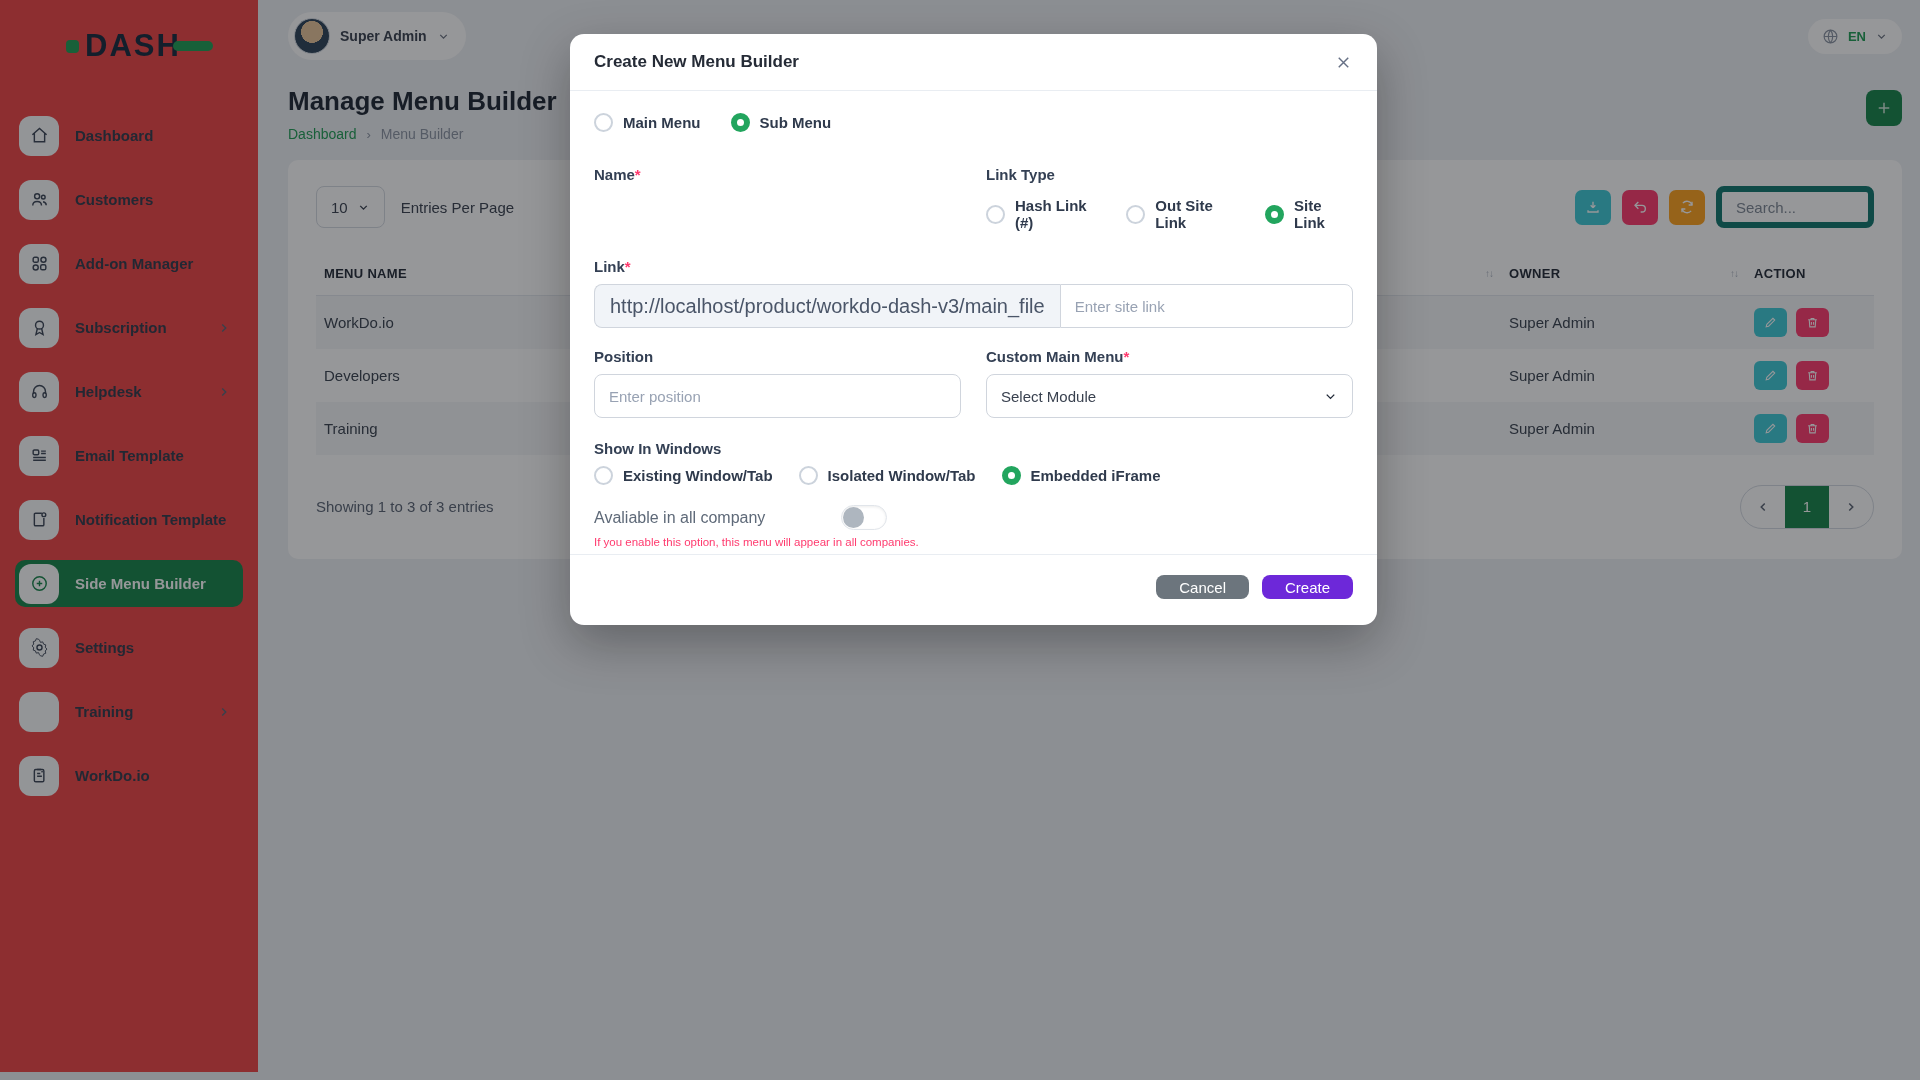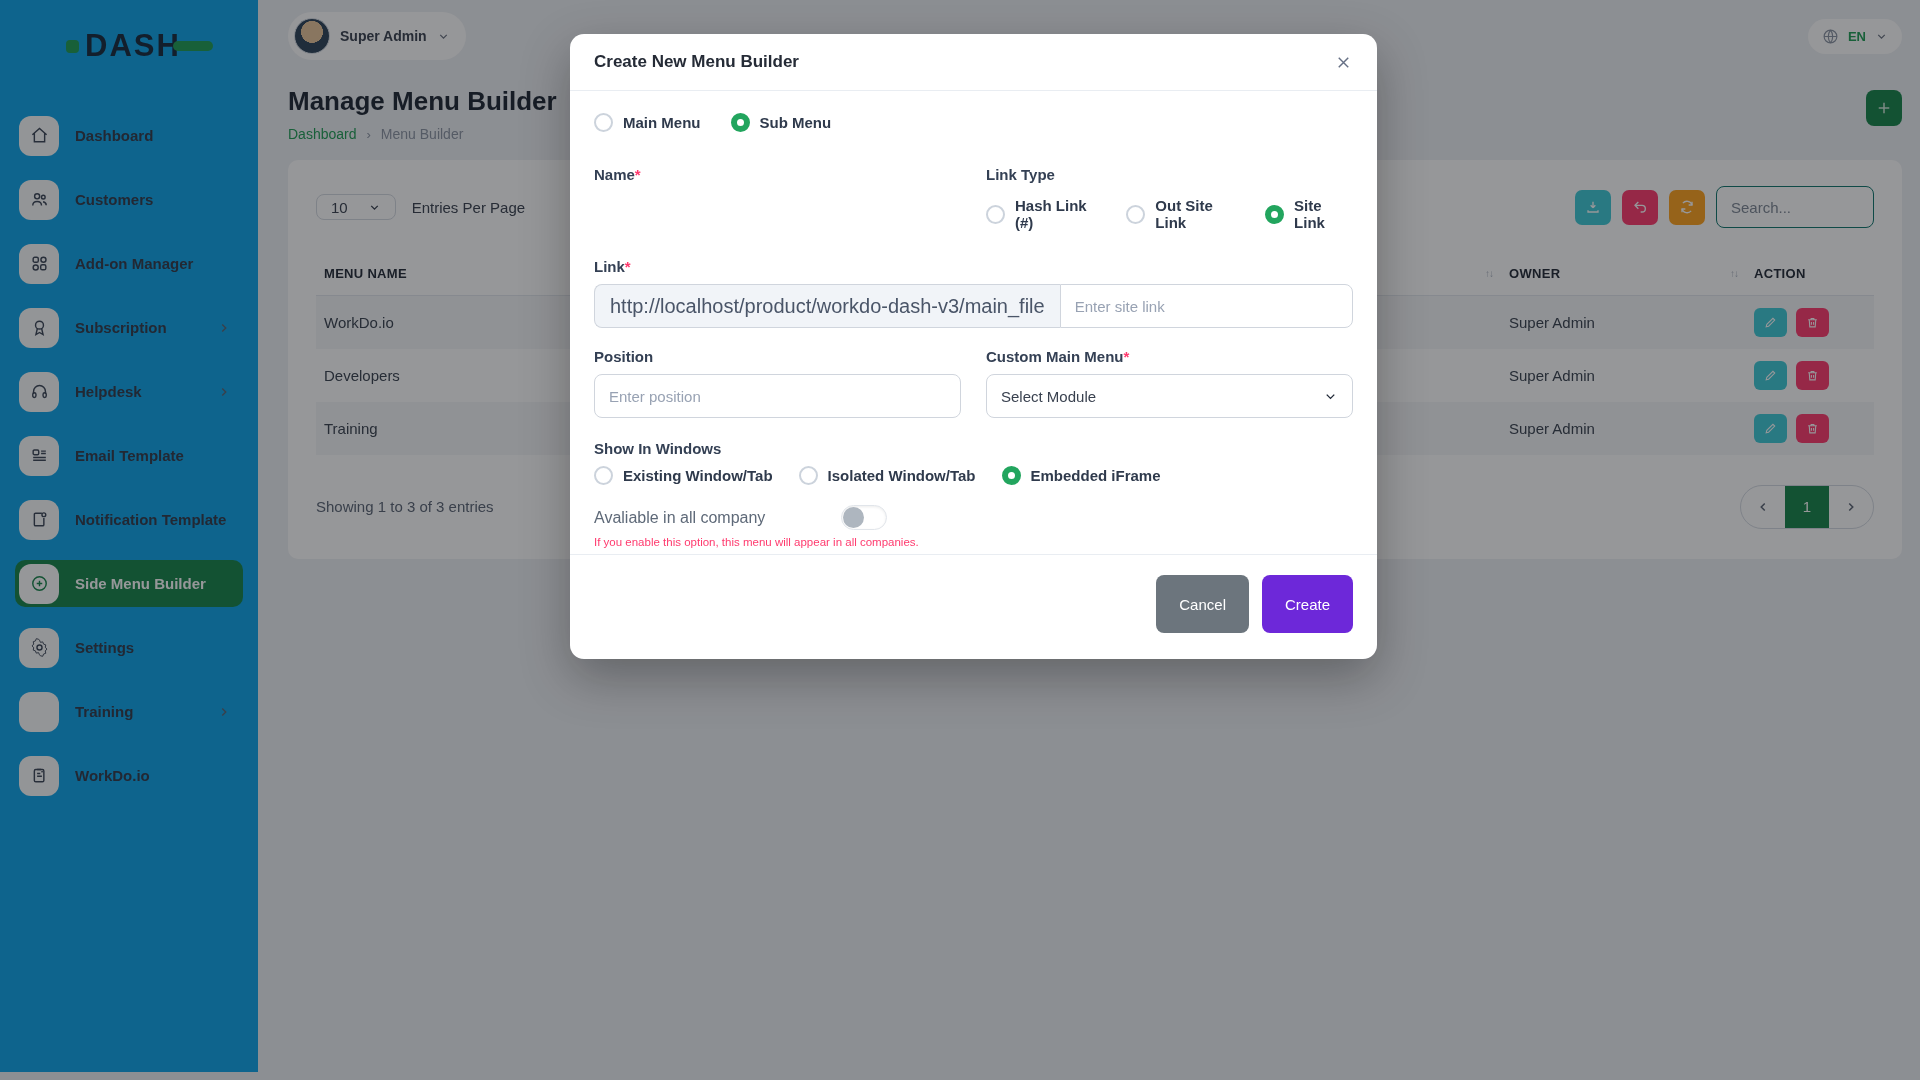--- a/index.html
+++ b/index.html
@@ -1,20 +1,20 @@
 <!DOCTYPE html>
 <html><head>
 <meta charset="utf-8">
 <style>
   * { margin:0; padding:0; box-sizing:border-box; }
   html,body { width:1920px; height:1080px; overflow:hidden;
     font-family:"Liberation Sans", sans-serif; background:#eef0f4; color:#2b3441; }
 
   
-  .sidebar { position:fixed; left:0; top:0; bottom:8px; width:258px; background:#0ea5e9; z-index:1; }
+  .sidebar { position:fixed; left:0; top:0; bottom:8px; width:258px; background:#ef4444; z-index:1; }
   .logo { display:flex; align-items:center; gap:6px; margin:28px 0 0 66px; }
   .logo-dot { width:13px; height:13px; border-radius:4px; background:#1f9d55; }
   .logo-text { font-size:31px; font-weight:800; letter-spacing:2px; color:#17293d; }
   .logo-bar { width:40px; height:10px; border-radius:5px; background:#1f9d55; margin-left:-14px; }
   .nav { margin-top:48px; display:flex; flex-direction:column; gap:17px; padding:0 15px; }
   .s-item { display:flex; align-items:center; gap:16px; height:47px; border-radius:10px; padding:0 12px 0 4px; cursor:pointer; }
   .s-ico { width:40px; height:40px; border-radius:12px; background:#fafbfc; display:flex; align-items:center; justify-content:center; color:#3c4656; flex:0 0 40px; }
   .s-ico svg { width:19px; height:19px; }
   .s-label { font-size:15px; font-weight:700; color:#31394a; flex:1; }
   .s-chev { color:#5a6474; width:14px; height:14px; }
@@ -40,31 +40,31 @@
   .bc-link { color:#1f9d55; cursor:pointer; }
   .bc-sep { color:#8b94a3; font-size:13px; }
   .bc-current { color:#8b94a3; }
   .add-btn { width:36px; height:36px; border-radius:8px; background:#17854a; color:#cfe6d9; border:none;
     display:flex; align-items:center; justify-content:center; cursor:pointer; margin-top:4px; }
   .add-btn svg { width:18px; height:18px; }
 
   .card { background:#ffffff; border-radius:10px; margin-top:18px; padding:26px 28px 30px; }
   .toolbar { display:flex; align-items:center; justify-content:space-between; }
   .toolbar-left { display:flex; align-items:center; gap:16px; }
-  .entries-select { display:flex; align-items:center; gap:20px; border:1px solid #d4d9e0; border-radius:8px;
-    background:#fff; height:26px; padding:0 14px; font-size:15px; color:#39414f; cursor:pointer; }
+  .entries-select { display:flex; align-items:center; gap:9px; border:1px solid #d4d9e0; border-radius:8px;
+    background:#fff; height:42px; padding:0 14px; font-size:15px; color:#39414f; cursor:pointer; }
   .entries-select svg { width:13px; height:13px; color:#39414f; }
   .entries-label { font-size:15px; color:#39414f; font-weight:400; }
   .toolbar-right { display:flex; align-items:center; gap:11px; }
   .tb-btn { width:36px; height:35px; border-radius:7px; border:none; color:#fff; display:flex; align-items:center; justify-content:center; cursor:pointer; }
   .tb-btn svg { width:16px; height:16px; }
   .tb-teal { background:#3ec9d6; }
   .tb-red  { background:#ff3a6e; }
   .tb-amber{ background:#ffa21d; }
-  .search-box { height:42px; width:158px; border:1px solid #0f766e; border-radius:8px; padding:0 14px;
+  .search-box { height:42px; width:158px; border:6px solid #0f766e; border-radius:8px; padding:0 14px;
     font-size:15px; color:#39414f; background:#fff; font-family:inherit; }
   .search-box::placeholder { color:#7d8794; }
 
   table.menu-table { width:100%; border-collapse:collapse; margin-top:24px; }
   .menu-table th { text-align:left; font-size:13px; font-weight:700; color:#222a36; letter-spacing:.3px;
     padding:14px 8px; border-bottom:1px solid #e3e7ed; }
   .th-inner { display:flex; align-items:center; justify-content:space-between; }
   .sort-ico { font-size:10px; color:#aab2bf; letter-spacing:-1px; }
   .menu-table td { font-size:15px; color:#39424f; padding:0 8px; height:53px; }
   .menu-table tr.striped td { background:#f5f6f8; }
@@ -116,21 +116,21 @@
 
   .block { margin-bottom:20px; }
   .toggle-row { display:flex; align-items:center; gap:76px; margin-bottom:6px; }
   .toggle-label { font-size:16px; color:#55607080; color:#5e6978; }
   .switch { width:46px; height:25px; background:#fff; border:1px solid #e1e5ea; border-radius:14px; position:relative;
     box-shadow:inset 0 1px 3px rgba(0,0,0,.08); cursor:pointer; }
   .switch-knob { position:absolute; left:1px; top:1px; width:21px; height:21px; border-radius:50%; background:#aeb6bf; }
   .help-text { font-size:11.5px; color:#ff3a6e; margin-top:2px; }
 
   .modal-footer { border-top:1px solid #e9edf2; padding:20px 24px 26px; display:flex; justify-content:flex-end; gap:13px; }
-  .btn { border:none; border-radius:8px; height:58px; padding:0 23px; font-size:15px; color:#fff; cursor:pointer; font-family:inherit; }
+  .btn { border:none; border-radius:8px; height:24px; padding:0 23px; font-size:15px; color:#fff; cursor:pointer; font-family:inherit; }
   .btn-cancel { background:#6c757d; }
   .btn-create { background:#6d28d9; }
 </style>
 </head>
 <body>
 
 <aside class="sidebar">
   <div class="logo">
     <span class="logo-dot"></span>
     <span class="logo-text">DASH</span>

